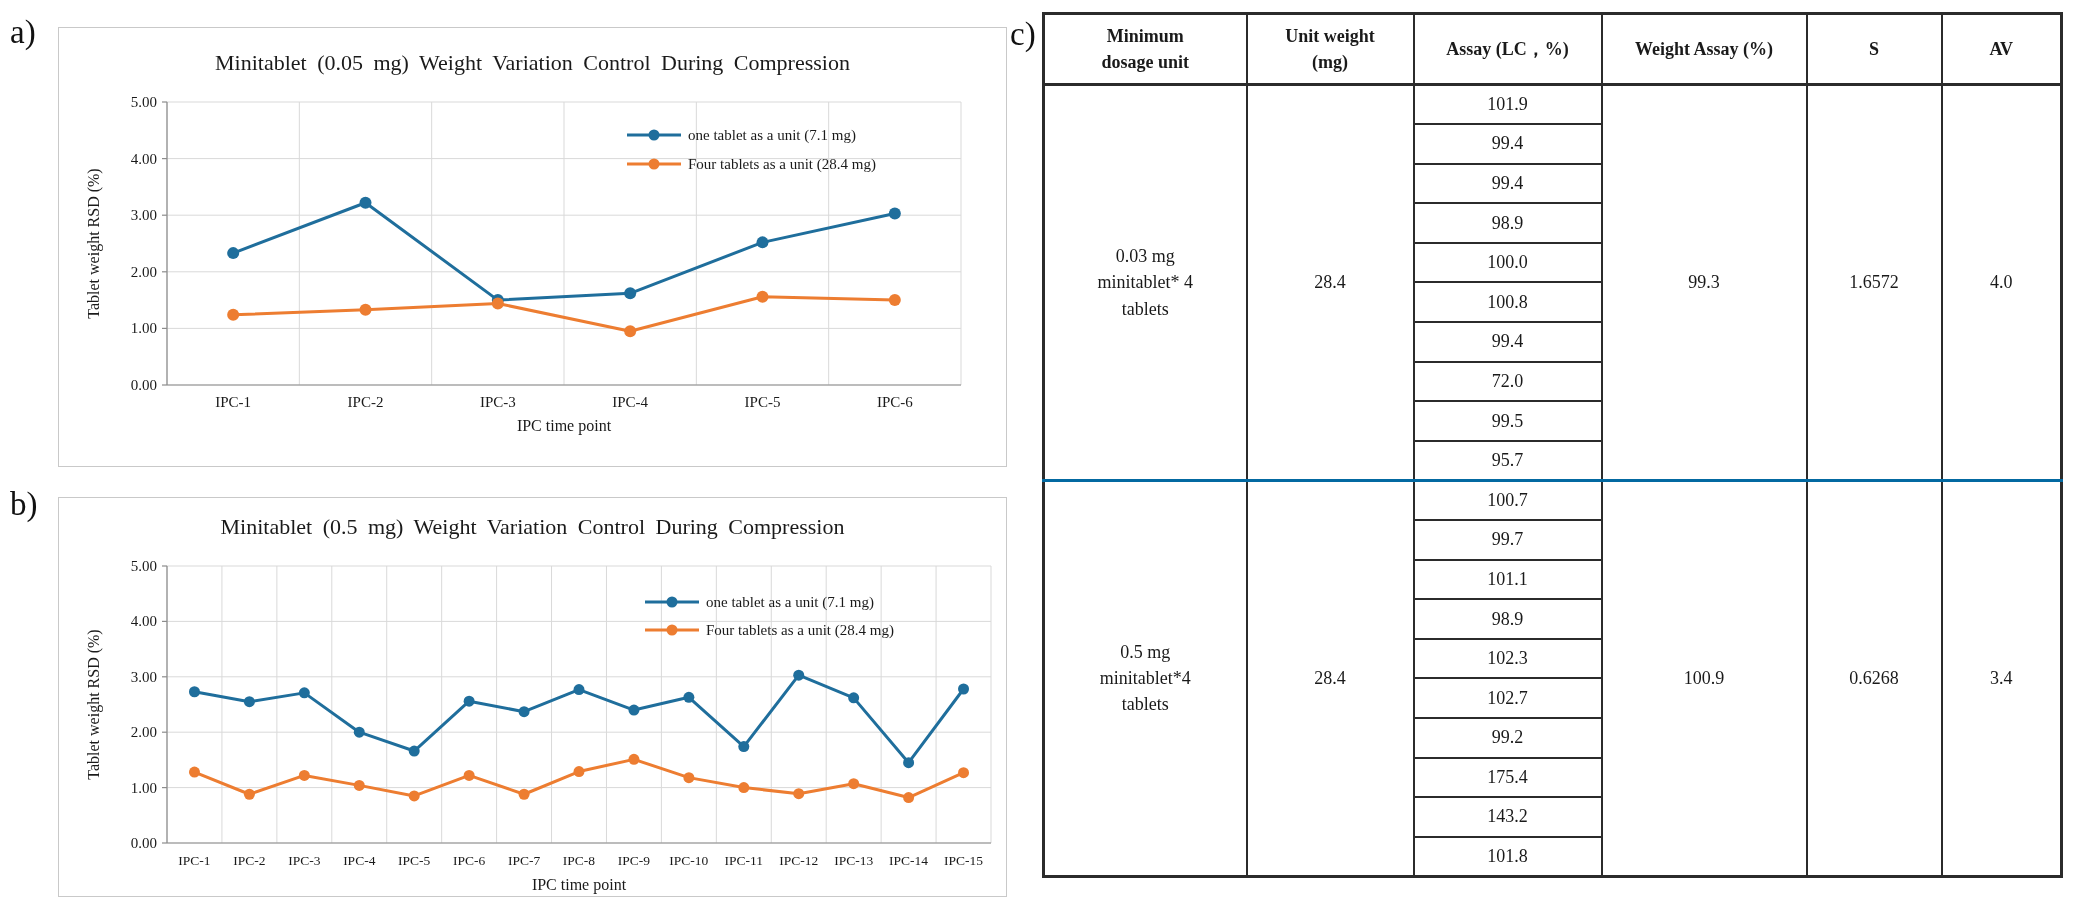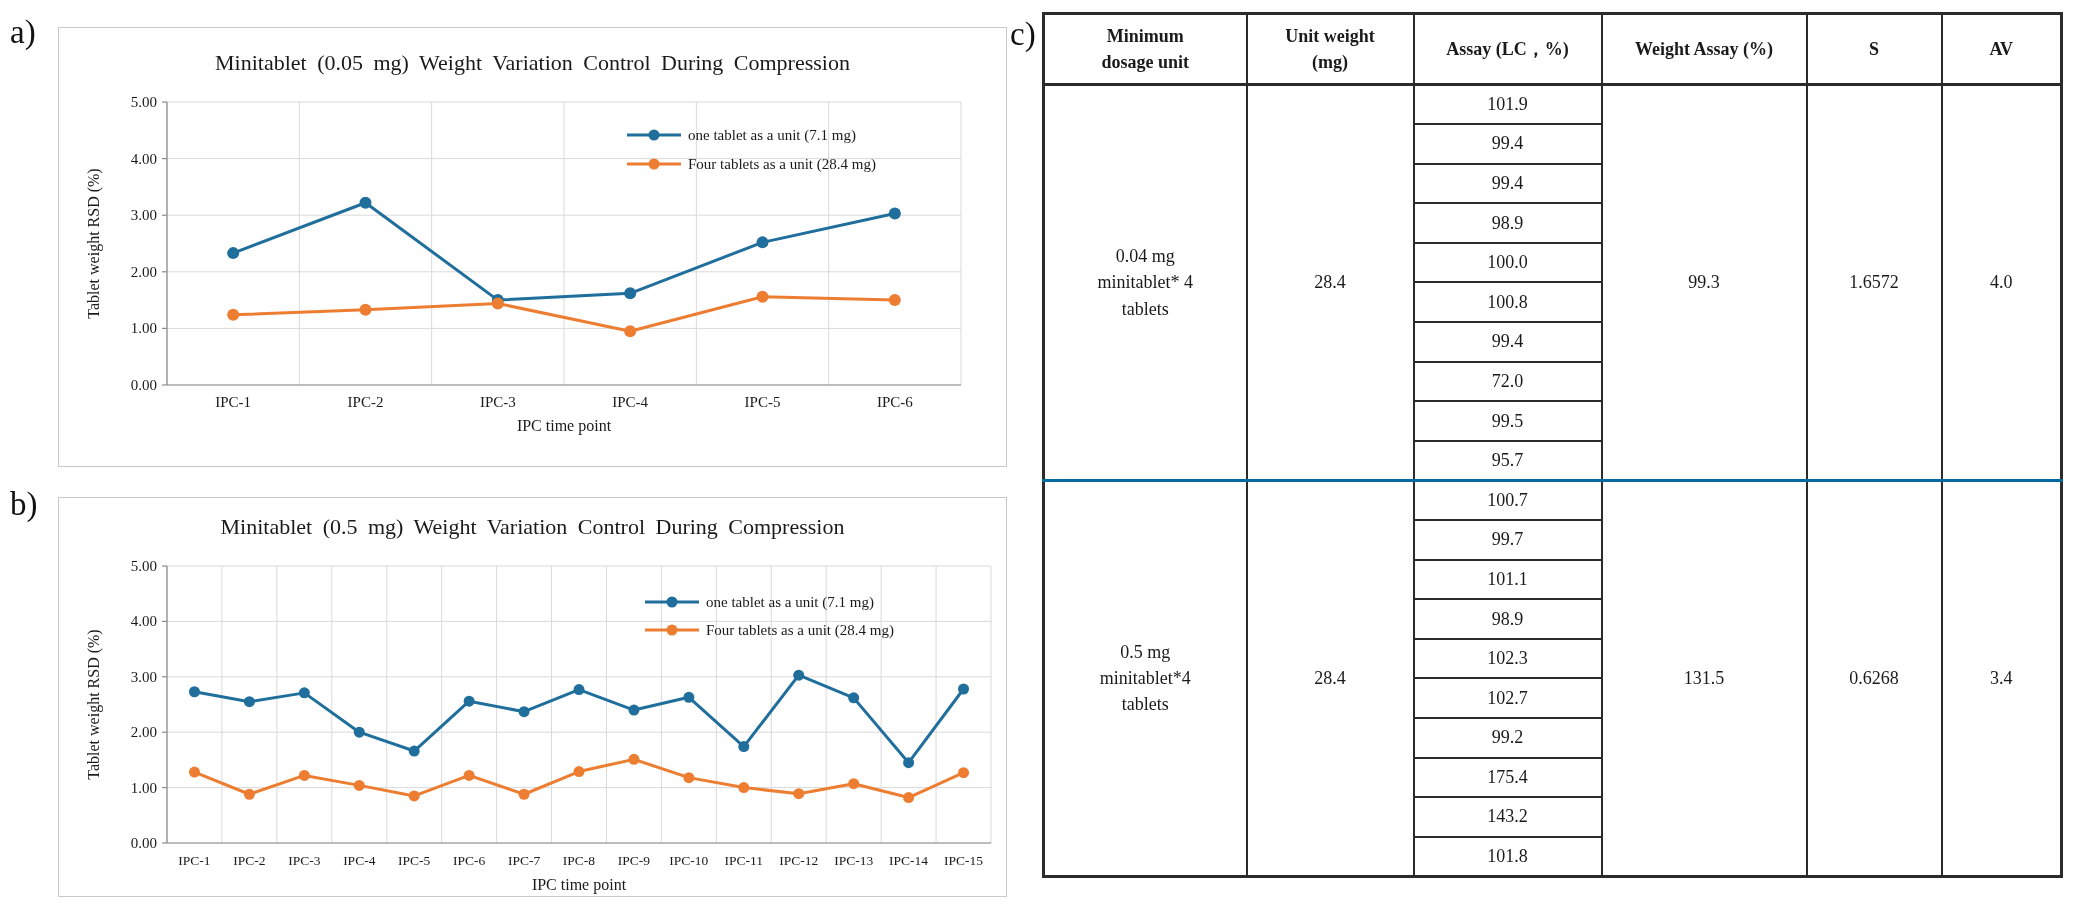--- a/index.html
+++ b/index.html
@@ -260,21 +260,21 @@
             <th class="pre">Unit weight
 (mg)</th>
             <th class="pre">Assay (LC，%)</th>
             <th class="pre">Weight Assay (%)</th>
             <th class="pre">S</th>
             <th class="pre">AV</th>
           </tr>
         </thead>
       <tbody>
           <tr>
-            <td rowspan="10" class="pre">0.04 mg
+            <td rowspan="10" class="pre">0.03 mg
 minitablet* 4
 tablets</td>
             <td rowspan="10">28.4</td>
             <td>101.9</td>
             <td rowspan="10">99.3</td>
             <td rowspan="10">1.6572</td>
             <td rowspan="10">4.0</td>
           </tr>
           <tr>
             <td>99.4</td>
@@ -302,21 +302,21 @@
           </tr>
           <tr>
             <td>95.7</td>
           </tr>
           <tr class="group-start">
             <td rowspan="10" class="pre">0.5 mg
 minitablet*4
 tablets</td>
             <td rowspan="10">28.4</td>
             <td>100.7</td>
-            <td rowspan="10">131.5</td>
+            <td rowspan="10">100.9</td>
             <td rowspan="10">0.6268</td>
             <td rowspan="10">3.4</td>
           </tr>
           <tr>
             <td>99.7</td>
           </tr>
           <tr>
             <td>101.1</td>
           </tr>
           <tr>

